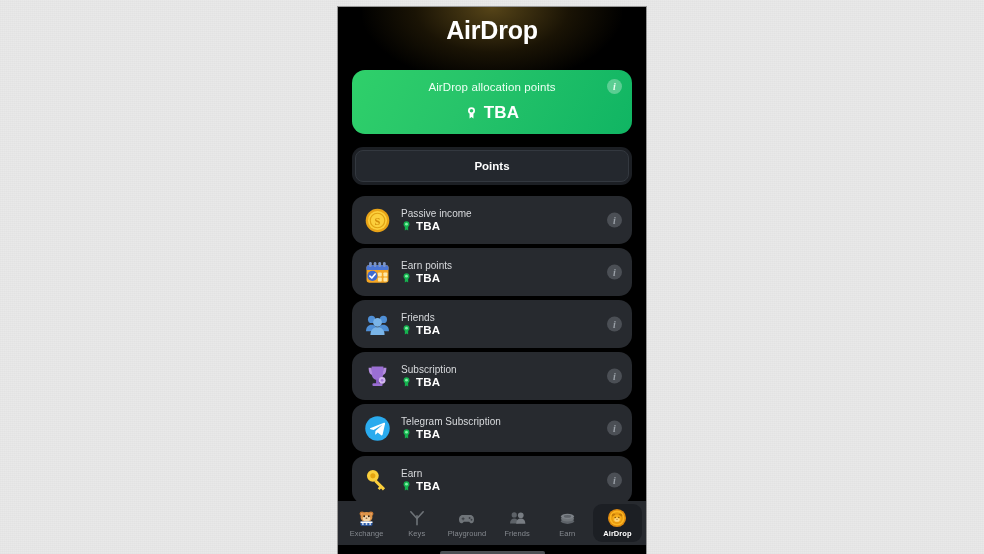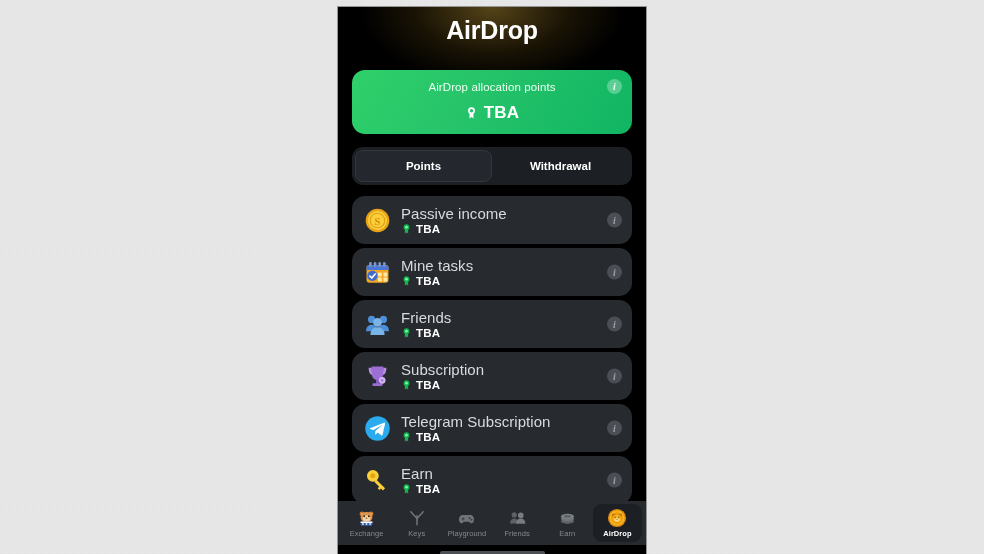--- a/index.html
+++ b/index.html
@@ -134,21 +134,21 @@
   }
   .row-icon {
     width:30px; height:30px; min-width:30px;
     display:flex; align-items:center; justify-content:center;
     margin-right:9px;
   }
   .row-icon svg { display:block; }
   .row-text { display:flex; flex-direction:column; gap:1px; }
   .row-title {
     color:#d8dadd;
-    font-size:15px;
+    font-size:10px;
     letter-spacing:0.05px;
   }
   .row-value-line { display:flex; align-items:center; gap:4px; }
   .row-value {
     color:#fff; font-size:11.5px; font-weight:bold; letter-spacing:0.2px;
   }
   .row-info {
     position:absolute; right:10px; top:50%;
     transform:translateY(-50%);
     background:#4b4f55;
@@ -224,21 +224,20 @@
             <path d="M8.4 13.6 L8.4 22 L12 19.5 L15.6 22 L15.6 13.6 Z" fill="#ffffff"></path>
           </svg>
         </span>
         <span id="allocation-value">TBA</span>
       </div>
       <div id="banner-info" class="info-btn">i</div>
     </div>
 
     <div id="segmented-tabs">
       <div class="seg-tab active">Points</div>
-      <div class="seg-tab">Withdrawal</div>
     </div>
 
     <div id="rewards-list">
 
       <div class="reward-row">
         <div class="row-icon">
           <svg width="27" height="27" viewBox="0 0 32 32">
             <circle cx="16" cy="16" r="14" fill="#e8a317"></circle>
             <circle cx="16" cy="16" r="11.2" fill="#fbcf3c"></circle>
             <circle cx="16" cy="16" r="8.6" fill="none" stroke="#e0a213" stroke-width="1.4"></circle>
@@ -271,21 +270,21 @@
             <rect x="22.5" y="3.5" width="3.2" height="6" rx="1.6" fill="#7c94c4"></rect>
             <rect x="16.5" y="16" width="4.6" height="4.6" rx="1" fill="#fde8a8"></rect>
             <rect x="23" y="16" width="4.6" height="4.6" rx="1" fill="#fde8a8"></rect>
             <rect x="16.5" y="22" width="4.6" height="4.6" rx="1" fill="#fde8a8"></rect>
             <rect x="23" y="22" width="4.6" height="4.6" rx="1" fill="#fde8a8"></rect>
             <circle cx="10" cy="20" r="6" fill="#3d6ad0"></circle>
             <path d="M7 20.2 L9.3 22.5 L13.2 17.8" fill="none" stroke="#ffffff" stroke-width="2" stroke-linecap="round" stroke-linejoin="round"></path>
           </svg>
         </div>
         <div class="row-text">
-          <div class="row-title">Mine tasks</div>
+          <div class="row-title">Earn points</div>
           <div class="row-value-line">
             <svg width="11" height="12" viewBox="0 0 24 24">
               <circle cx="12" cy="8" r="6.4" fill="#15b34f"></circle>
               <circle cx="12" cy="8" r="3.1" fill="#7ff0a6"></circle>
               <path d="M8.4 13.6 L8.4 22 L12 19.5 L15.6 22 L15.6 13.6 Z" fill="#15b34f"></path>
             </svg>
             <span class="row-value">TBA</span>
           </div>
         </div>
         <div class="info-btn row-info">i</div>

